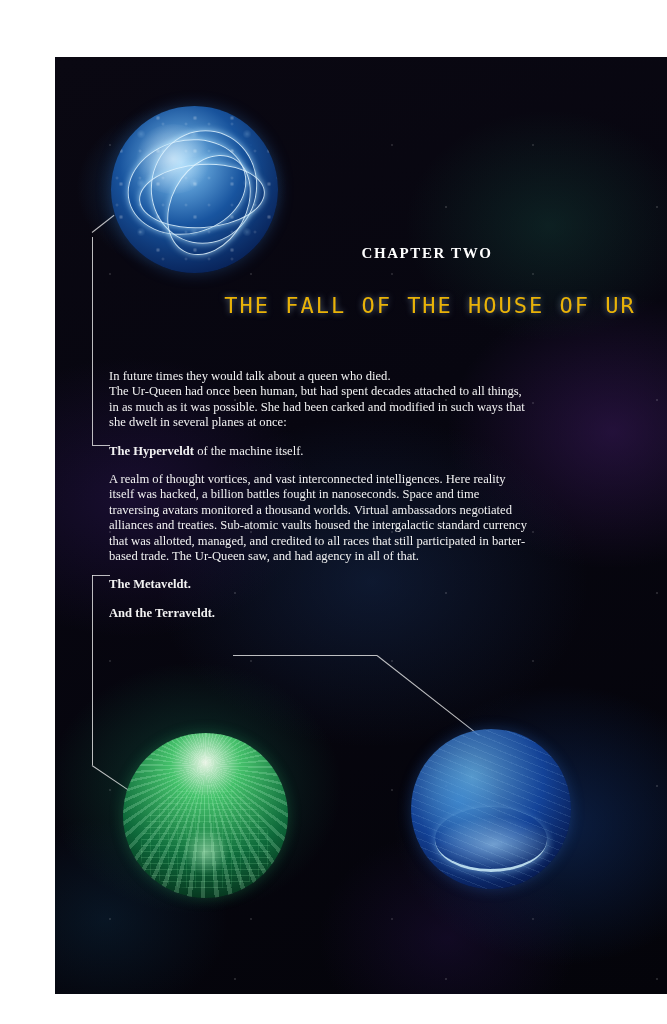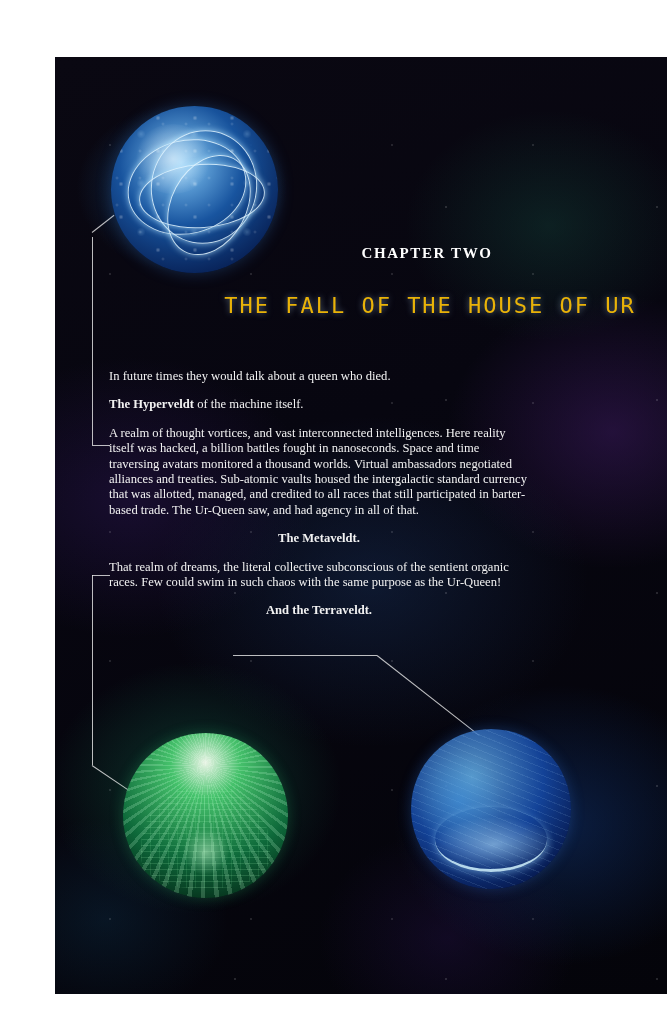--- a/index.html
+++ b/index.html
@@ -213,21 +213,21 @@
     top: 300px;
     width: 420px;
     color: #f2f2f2;
     font-family: "Liberation Serif", serif;
     font-size: 12.6px;
     line-height: 15.4px;
   }
   .body-text p { margin: 12px 0 13px 0; }
   .body-text p.tight { margin-bottom: 13px; }
   .lead-term { font-weight: bold; }
-  .subhead { font-weight: bold; margin: 0 0 13px 0; text-align: center; }
+  .subhead { font-weight: bold; margin: 0 0 13px 0; }
 </style>
 </head>
 <body>
 
 <div class="page">
 
   <div class="nebula"></div>
   <div class="stars"></div>
   <div class="stars b"></div>
   <div class="stars c"></div>
@@ -268,29 +268,29 @@
     <div class="swirl"></div>
     <div class="crescent"></div>
   </div>
 
   <div class="chapter-label">CHAPTER TWO</div>
   <div class="chapter-title">THE FALL OF THE HOUSE OF UR</div>
 
   <div class="body-text">
     <p class="tight">
       <span>In future times they would talk about a queen who died.</span><br>
+      <span>The Ur-Queen had once been human, but had spent decades attached to all things, in as much as it was possible. She had been carked and modified in such ways that she dwelt in several planes at once:</span>
     </p>
 
     <p>
       <span class="lead-term">The Hyperveldt</span><span> of the machine itself.</span>
     </p>
 
     <p>A realm of thought vortices, and vast interconnected intelligences. Here reality itself was hacked, a billion battles fought in nanoseconds. Space and time traversing avatars monitored a thousand worlds. Virtual ambassadors negotiated alliances and treaties. Sub-atomic vaults housed the intergalactic standard currency that was allotted, managed, and credited to all races that still participated in barter-based trade. The Ur-Queen saw, and had agency in all of that.</p>
 
     <p class="subhead">The Metaveldt.</p>
 
-    <p>That realm of dreams, the literal collective subconscious of the sentient organic races. Few could swim in such chaos with the same purpose as the Ur-Queen!</p>
 
     <p class="subhead">And the Terraveldt.</p>
 
   </div>
 
 </div>
 
 </body></html>

